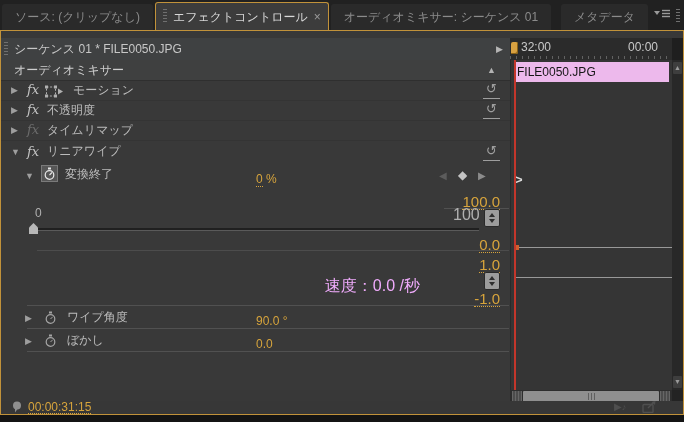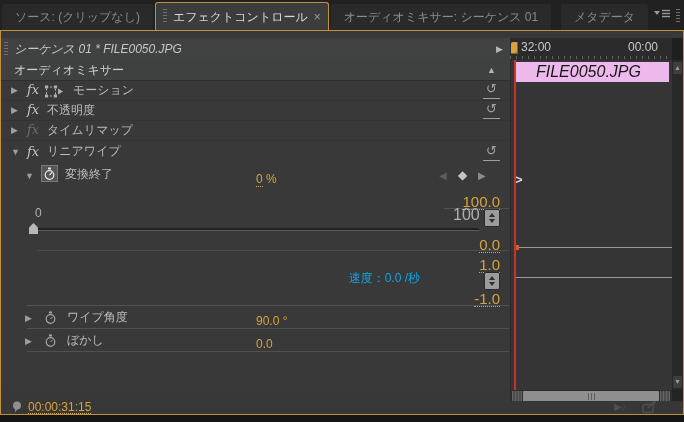--- a/index.html
+++ b/index.html
@@ -19,21 +19,21 @@
        box-sizing:border-box;}
   .vgrip{width:4px;height:15px;background-image:repeating-linear-gradient(to bottom,#707070 0 1px,transparent 1px 3px);}
   .tab .close{color:#9a9a9a;font-size:12px;line-height:12px;}
   .menu-icon{margin:0 6px 7px 6px;}
 
   
   .panel{position:absolute;top:30px;left:0;width:684px;height:385px;background:#383838;
          border:1px solid #c1923a;box-sizing:border-box;}
 
   .header-row{position:absolute;left:0;top:7px;width:509px;height:22px;background:#3f4142;
-              border-bottom:1px solid #262626;font-style:italic;}
+              border-bottom:1px solid #262626;}
   .header-row .title{position:absolute;left:13px;top:0;line-height:22px;font-size:12px;color:#c7c7c7;}
   .header-row .arrow{position:absolute;right:7px;top:0;line-height:22px;font-size:9px;color:#b5b5b5;}
   .header-row .vgrip{position:absolute;left:3px;top:4px;}
 
   .ruler{position:absolute;left:509px;top:7px;width:162px;height:22px;background:#2b2b2b;
          border-bottom:1px solid #1f1f1f;overflow:hidden;}
   .ruler .t{position:absolute;top:2px;font-size:12px;color:#c9c9c9;}
   .ruler .ticks{position:absolute;left:0;right:0;bottom:1px;height:3px;opacity:.55;
          background:repeating-linear-gradient(to right,#8e8e8e 0 1px,transparent 1px 6px);}
   .marker-flag{position:absolute;left:1px;top:4px;width:7px;height:12px;background:#d8a141;
@@ -62,21 +62,21 @@
   .swbox{position:absolute;left:40px;top:3px;width:17px;height:17px;background:#565656;
          border:1px solid #7a7a7a;box-sizing:border-box;display:flex;align-items:center;justify-content:center;}
   .slider-track{position:absolute;top:168px;left:31px;width:447px;height:2px;background:#202020;border-bottom:1px solid #5a5a5a;}
   .slider-thumb{position:absolute;top:163px;left:28px;width:9px;height:11px;background:#b8b8b8;
          clip-path:polygon(50% 0,100% 40%,100% 100%,0 100%,0 40%);}
 
   
   .timeline{position:absolute;left:509px;top:29px;width:162px;height:330px;background:#353535;
             border-left:1px solid #2a2a2a;box-sizing:border-box;overflow:hidden;}
   .clip{position:absolute;left:5px;top:2px;width:153px;height:20px;background:#edb9ec;color:#161616;
-        font-size:16px;line-height:20px;padding-left:20px;box-sizing:border-box;white-space:nowrap;overflow:hidden;font-style:italic;}
+        font-size:12px;line-height:20px;padding-left:1px;box-sizing:border-box;white-space:nowrap;overflow:hidden;}
   .gline{position:absolute;left:5px;width:157px;height:1px;background:#989898;}
   .gpoint{position:absolute;left:3px;width:5px;height:5px;background:#cf5f2e;}
   .playhead{position:absolute;left:3px;top:0;width:2px;height:330px;background:#c3362b;}
   .tl-chevron{position:absolute;left:4px;top:112px;font-size:13px;font-weight:bold;color:#dcdcdc;}
 
   
   .vscroll-top{position:absolute;left:671px;top:7px;width:11px;height:22px;background:#1f1f1f;}
   .vscroll{position:absolute;left:671px;top:29px;width:11px;height:330px;background:#282828;}
   .sbtn{position:absolute;left:1px;width:9px;height:12px;background:#3e3e3e;border-radius:1px;
         text-align:center;font-size:7px;line-height:12px;color:#9a9a9a;}
@@ -210,21 +210,21 @@
       <div class="slider-thumb"></div>
       <div class="expbtn" style="top:149px">
           <i class="up"></i>
           <i class="dn"></i>
         </div>
 
       <span class="glabel" style="top:176px"><span class="hot">0.0</span></span>
       <span class="sep" style="top:190px;left:36px;width:472px;border-top-color:#4c4c4c"></span>
       <span class="glabel" style="top:196px"><span class="hot">1.0</span></span>
 
-      <span class="lbl nowrap" style="top:210px;right:90px;font-size:12px;color:#0ea5e9">速度：0.0 /秒</span>
+      <span class="lbl nowrap" style="top:216px;right:90px;font-size:16px;color:#f0abfc">速度：0.0 /秒</span>
       <div class="expbtn" style="top:212px">
           <i class="up"></i>
           <i class="dn"></i>
         </div>
 
       <span class="glabel" style="top:230px"><span class="hot">-1.0</span></span>
       <span class="sep" style="top:245px;left:26px;width:482px"></span>
 
       <div class="prow" style="top:246px;height:22px;line-height:22px">
         <span class="tri" style="left:24px;top:1px">▶</span>

